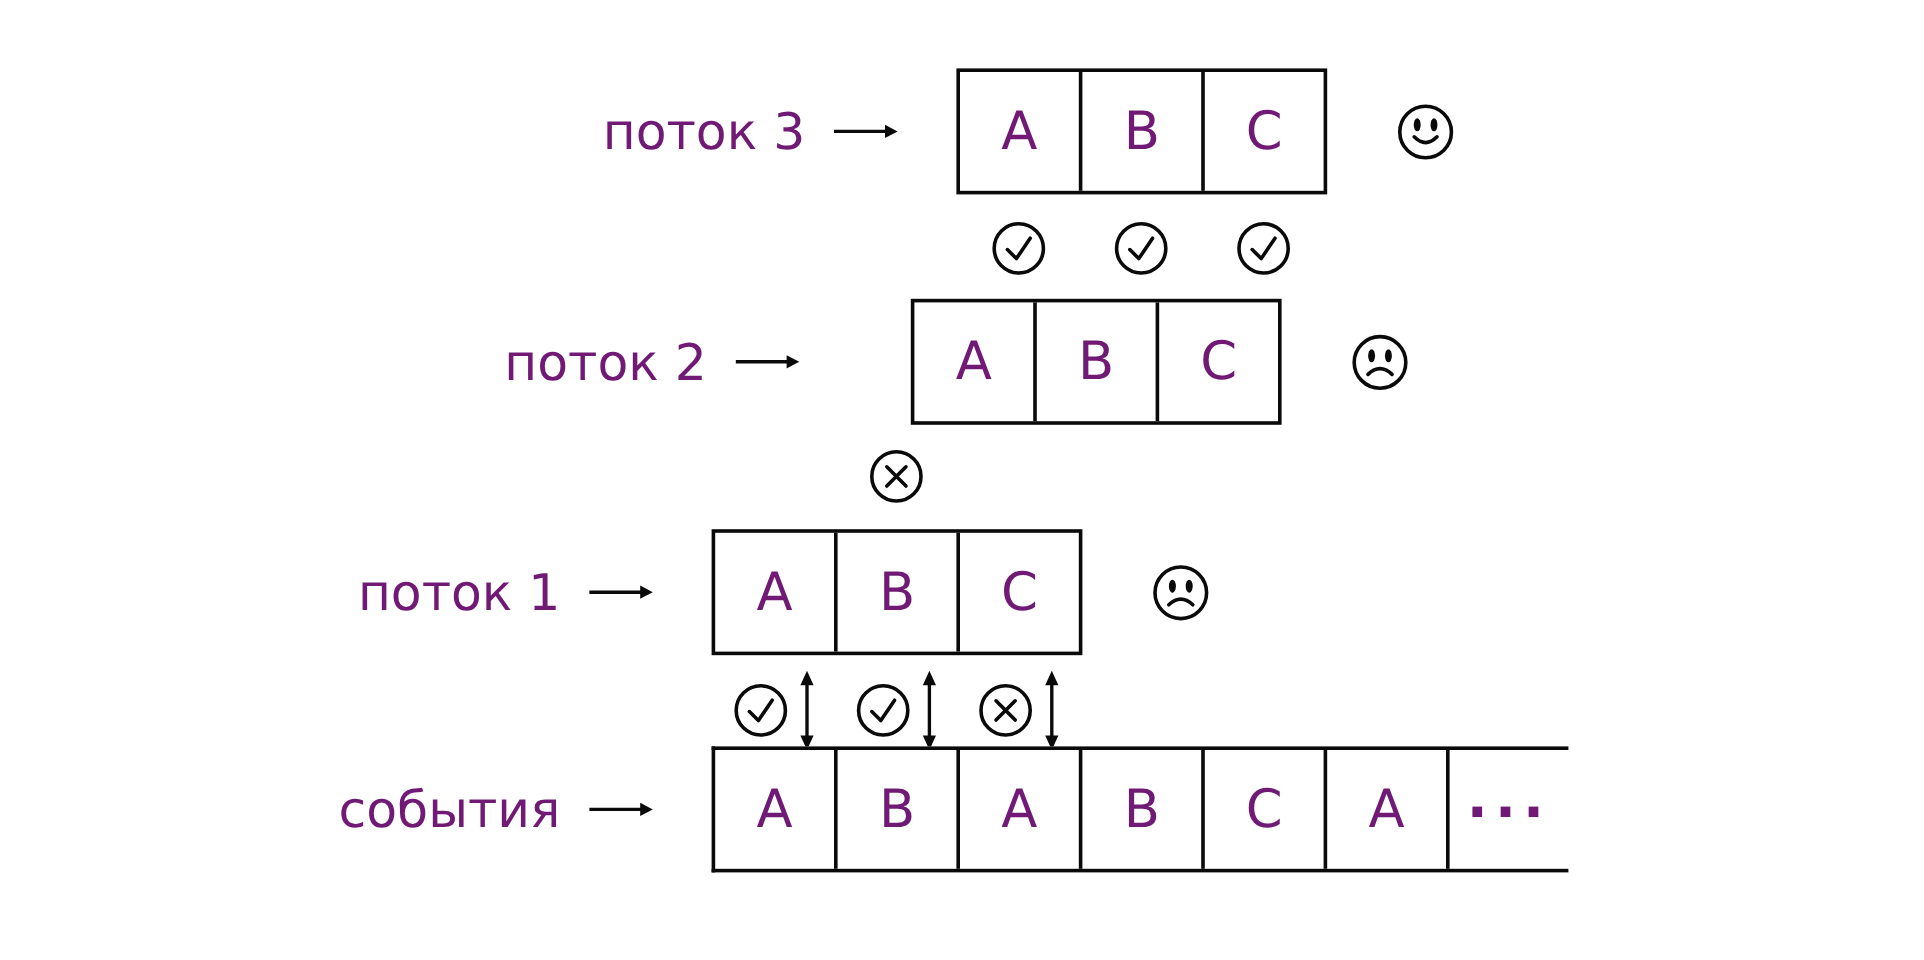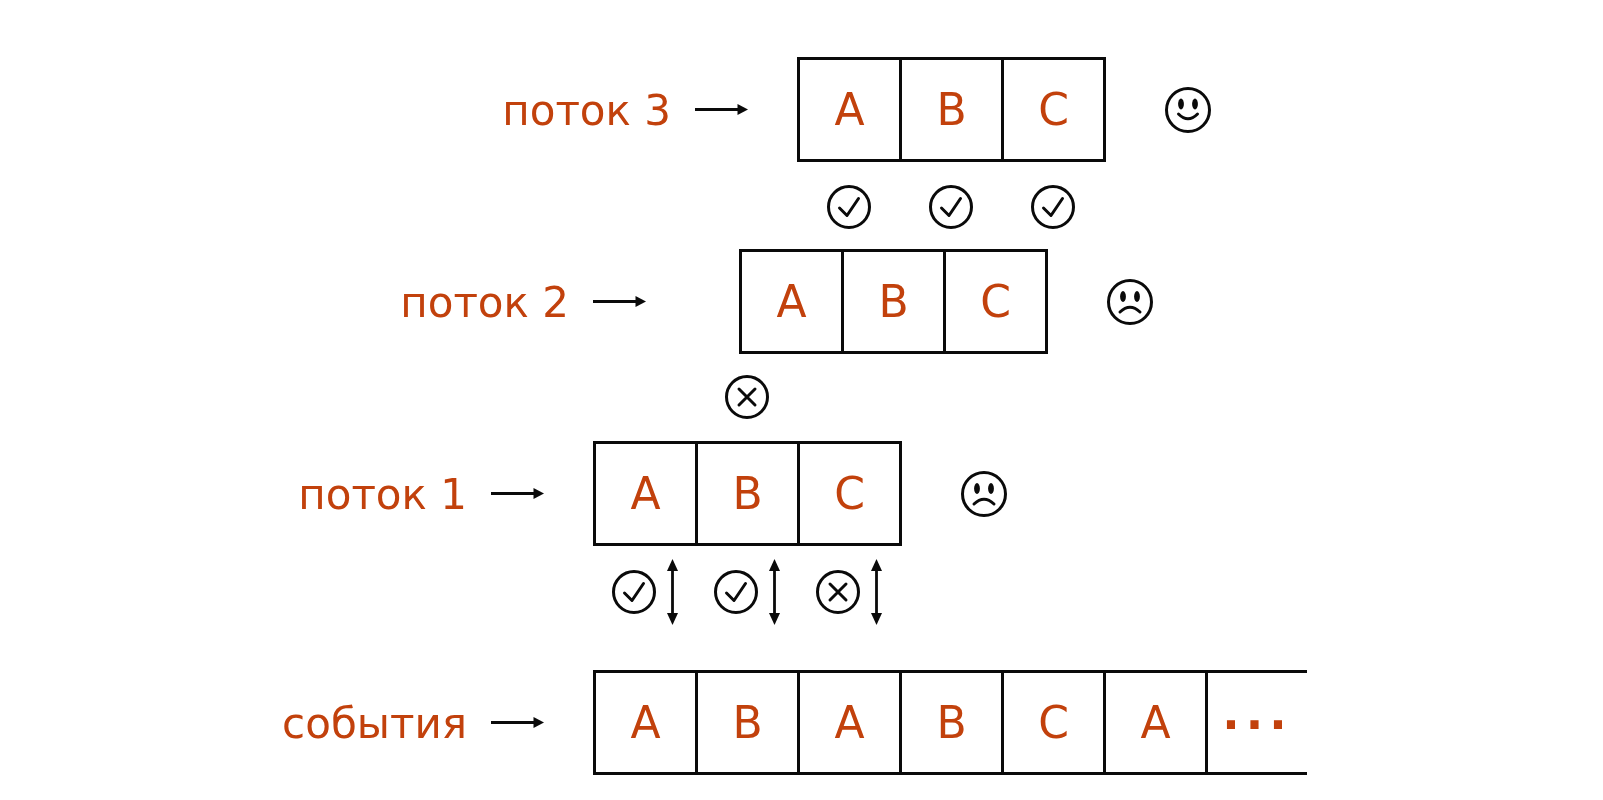--- a/index.html
+++ b/index.html
@@ -1,20 +1,20 @@
 <!DOCTYPE html>
 <html><head>
 <meta charset="utf-8">
 <style>
   html,body{margin:0;padding:0;background:#ffffff;}
   .canvas{
     position:relative;
     width:1603px;height:800px;
     background:#ffffff;
-    color:#c2410c;
+    color:#701a75;
     font-family:"DejaVu Sans","Liberation Sans",sans-serif;
     overflow:hidden;
   }
   .row{position:absolute;}
   .cells{display:flex;border:3px solid #0a0a0a;background:#ffffff;}
   .cells.open-right{border-right:none;}
   .cell{
     width:99px;height:99px;
     display:flex;align-items:center;justify-content:center;
     font-size:44px;line-height:1;
@@ -85,21 +85,21 @@
       <path d="M13.5 24 L21 31.5 L32.5 14.5" fill="none" stroke="#0a0a0a" stroke-width="3" stroke-linecap="round" stroke-linejoin="round"></path>
     </svg>
   </div>
   <div class="marker" style="left:1030px;top:184px;">
     <svg width="46" height="46" viewBox="0 0 46 46">
       <circle cx="23" cy="23" r="20.5" fill="none" stroke="#0a0a0a" stroke-width="3"></circle>
       <path d="M13.5 24 L21 31.5 L32.5 14.5" fill="none" stroke="#0a0a0a" stroke-width="3" stroke-linecap="round" stroke-linejoin="round"></path>
     </svg>
   </div>
 
-  <div class="row" style="left:695px;top:249px;padding-left:44px;">
+  <div class="row" style="left:715px;top:249px;padding-left:44px;">
     <div class="row-label">
       <span>поток 2</span>
       <svg width="54" height="14" viewBox="0 0 54 14">
         <line x1="0" y1="7" x2="45" y2="7" stroke="#0a0a0a" stroke-width="2.8"></line>
         <path d="M42.5 1.5 L53 7 L42.5 12.5 Z" fill="#0a0a0a"></path>
       </svg>
     </div>
     <div class="cells">
       <div class="cell">A</div>
       <div class="cell">B</div>
@@ -172,21 +172,21 @@
       <circle cx="23" cy="23" r="20.5" fill="none" stroke="#0a0a0a" stroke-width="3"></circle>
       <path d="M15 15 L31 31 M31 15 L15 31" fill="none" stroke="#0a0a0a" stroke-width="3" stroke-linecap="round"></path>
     </svg>
     <svg width="17" height="66" viewBox="0 0 17 66">
       <line x1="8.5" y1="9" x2="8.5" y2="57" stroke="#0a0a0a" stroke-width="2.8"></line>
       <path d="M8.5 0 L3 12 L14 12 Z" fill="#0a0a0a"></path>
       <path d="M8.5 66 L3 54 L14 54 Z" fill="#0a0a0a"></path>
     </svg>
   </div>
 
-  <div class="row" style="left:593px;top:670px;">
+  <div class="row" style="left:593px;top:622px;">
     <div class="row-label">
       <span>события</span>
       <svg width="54" height="14" viewBox="0 0 54 14">
         <line x1="0" y1="7" x2="45" y2="7" stroke="#0a0a0a" stroke-width="2.8"></line>
         <path d="M42.5 1.5 L53 7 L42.5 12.5 Z" fill="#0a0a0a"></path>
       </svg>
     </div>
     <div class="cells open-right">
       <div class="cell">A</div>
       <div class="cell">B</div>

